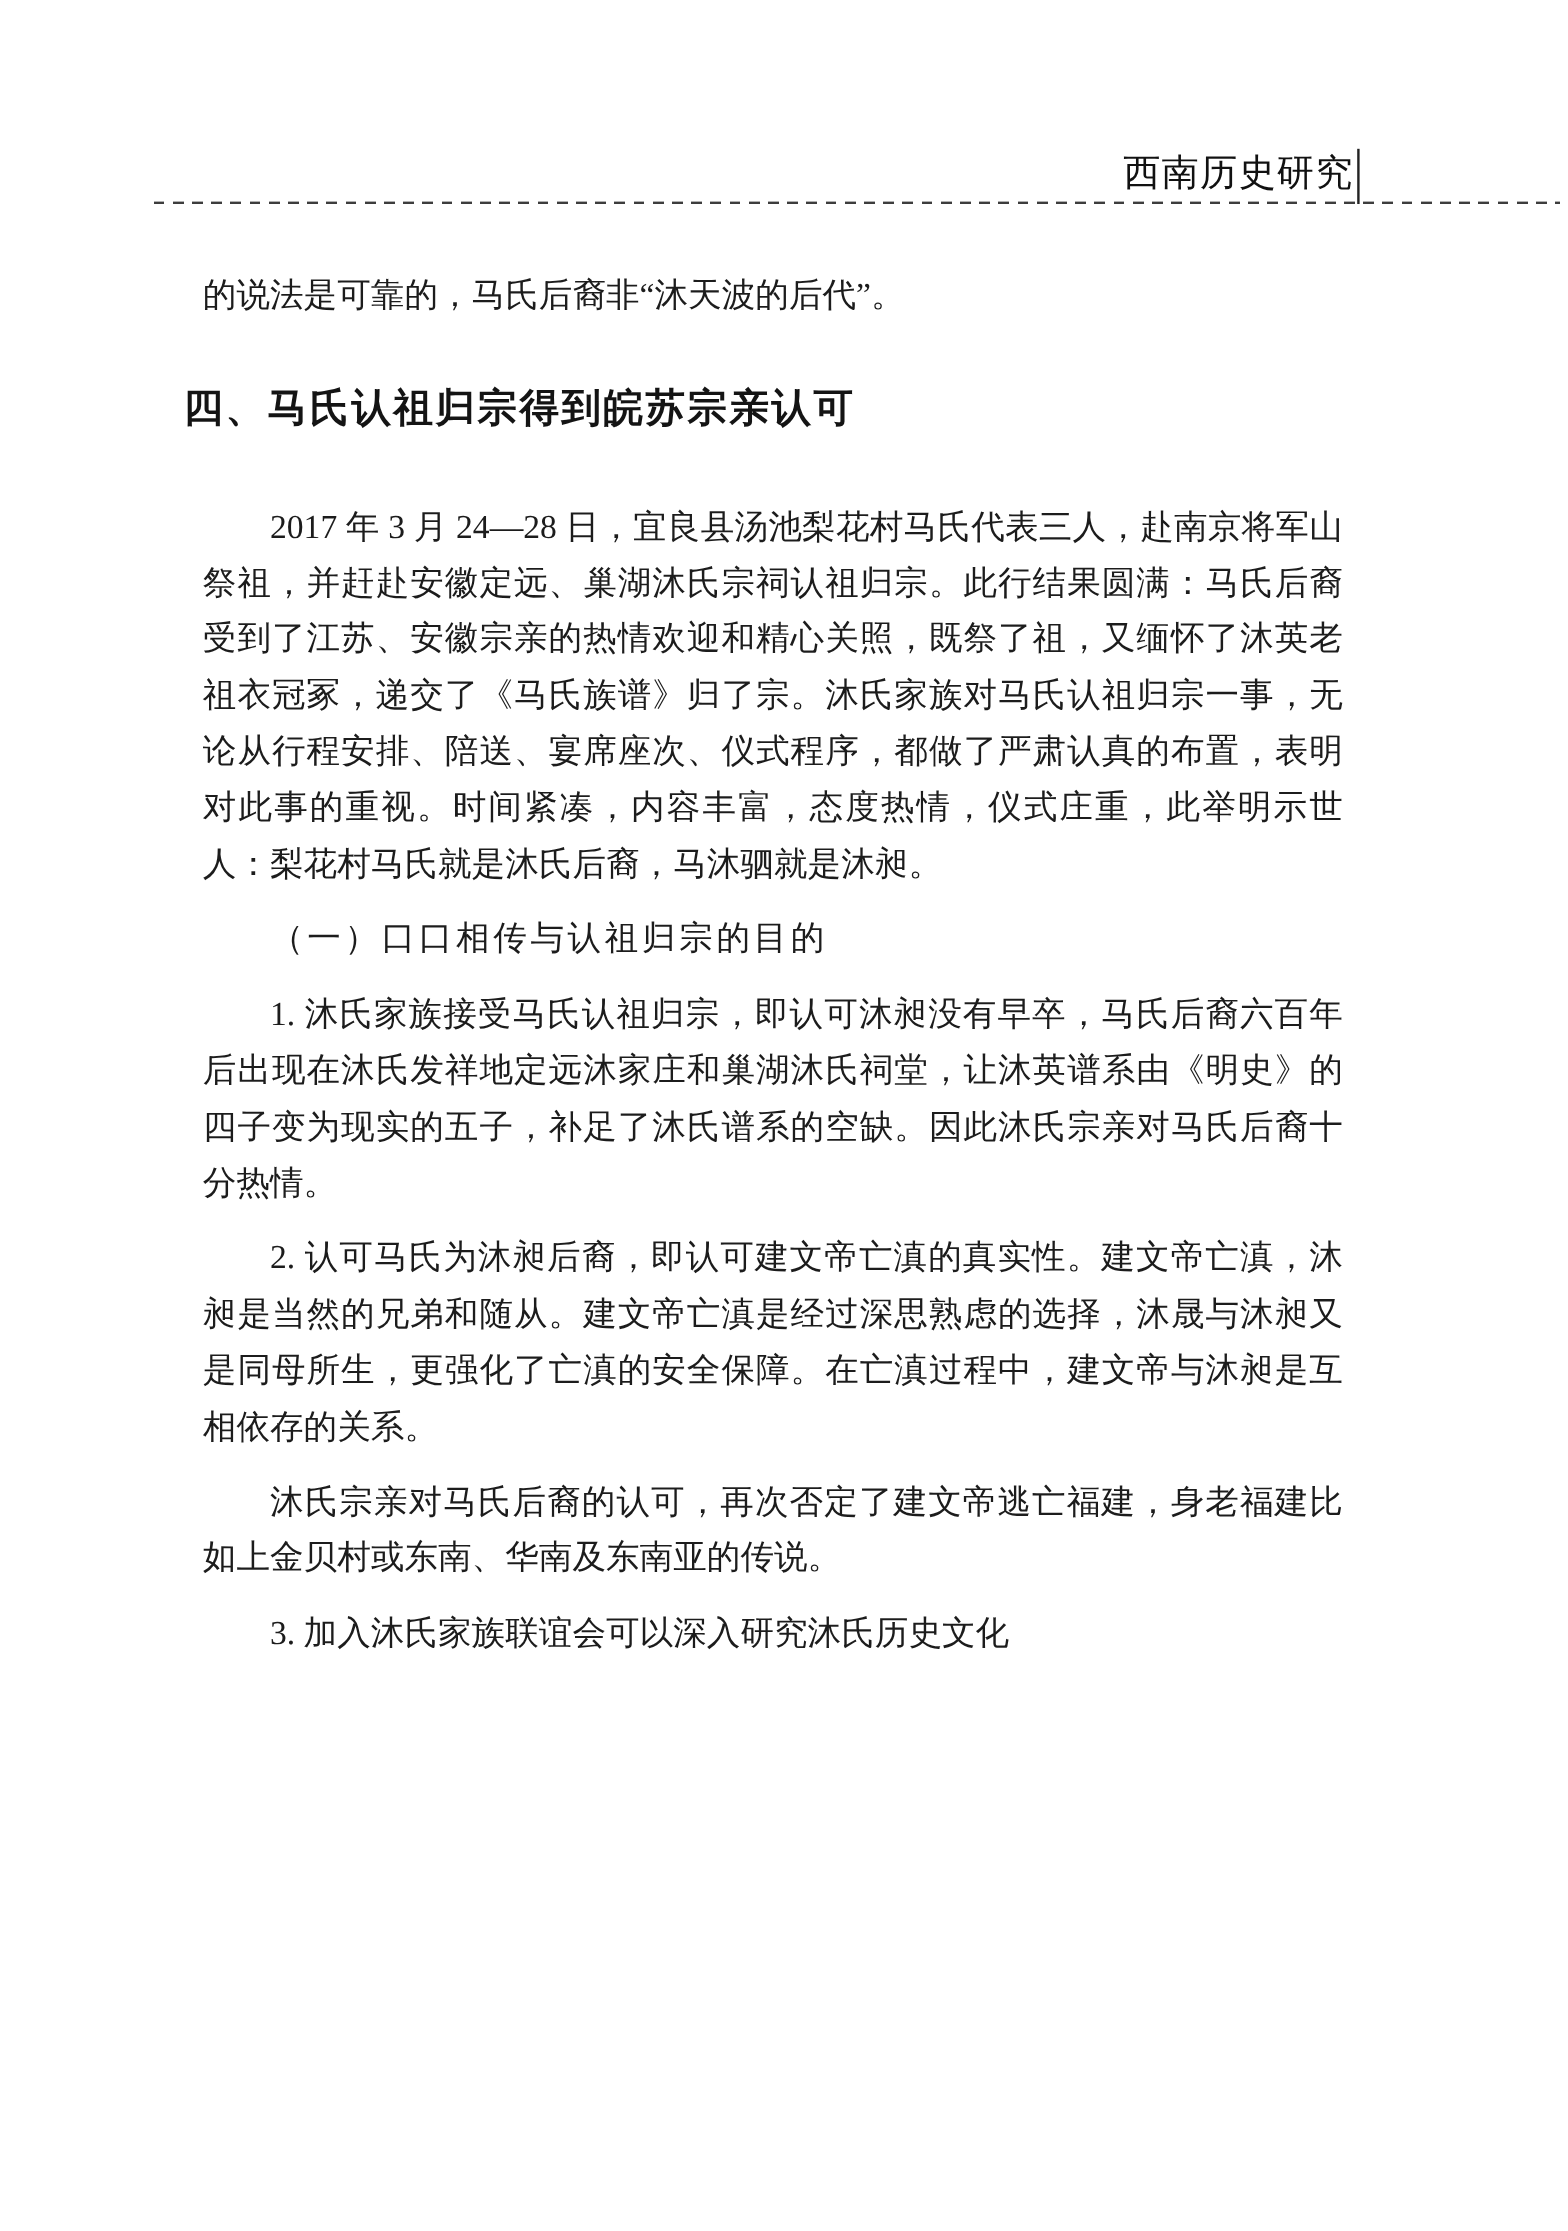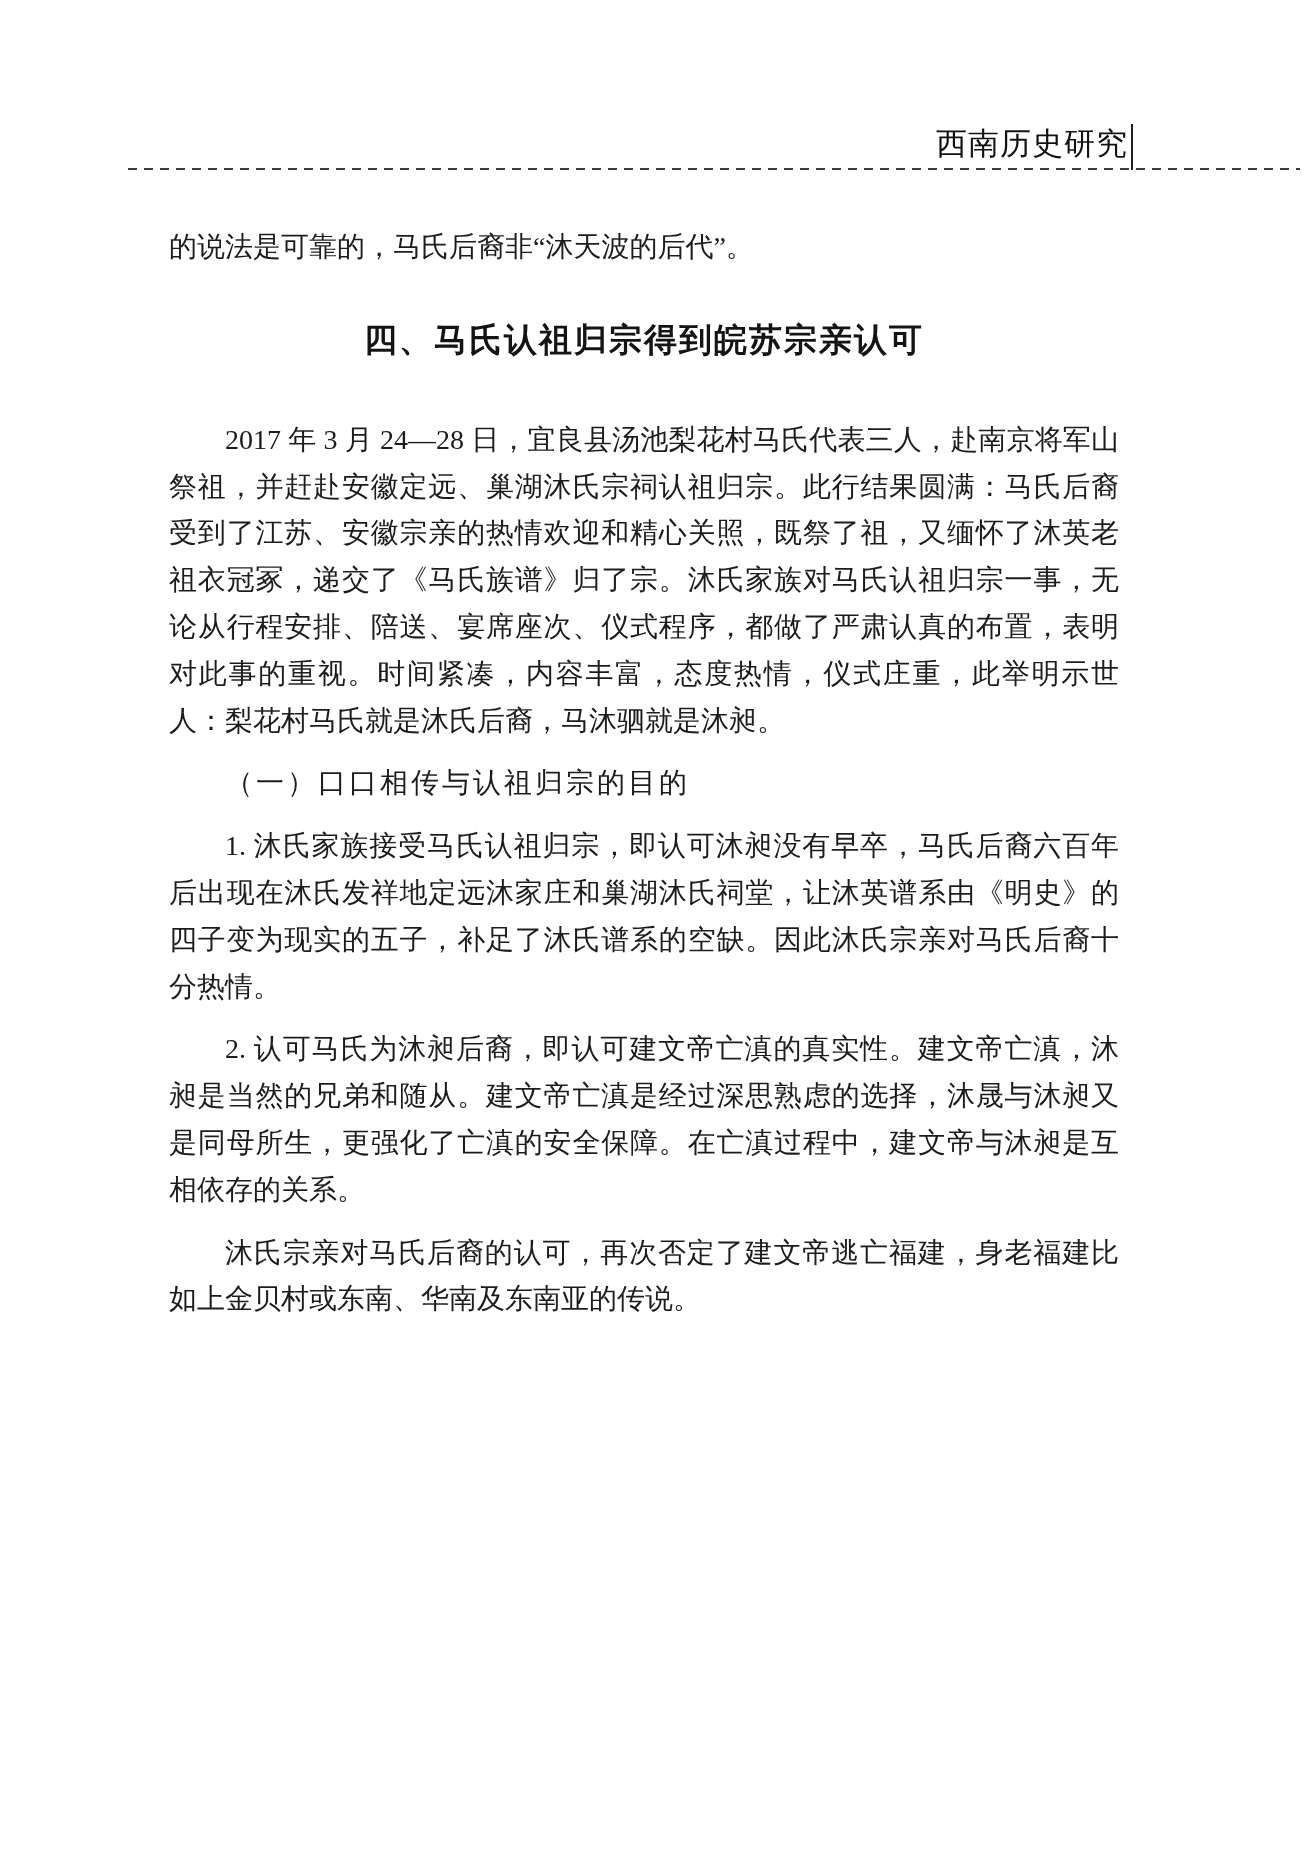--- a/index.html
+++ b/index.html
@@ -56,21 +56,20 @@
     margin: 16px;
     text-align: justify;
     text-indent: 2em;
   }
   p.continued {
     text-indent: 0;
     margin-top: 224px;
   }
   .section-heading {
     margin: 48px 0 56px 0;
-    text-align: center;
     font-family: "Liberation Sans", "DejaVu Sans", sans-serif;
     font-weight: 700;
     font-size: 33px;
     line-height: 42px;
     letter-spacing: 2px;
     color: #141414;
   }
   p.kai {
     letter-spacing: 3px;
   }
@@ -104,20 +103,21 @@
     <p>2017 年 3 月 24—28 日，宜良县汤池梨花村马氏代表三人，赴南京将军山祭祖，并赶赴安徽定远、巢湖沐氏宗祠认祖归宗。此行结果圆满：马氏后裔受到了江苏、安徽宗亲的热情欢迎和精心关照，既祭了祖，又缅怀了沐英老祖衣冠冢，递交了《马氏族谱》归了宗。沐氏家族对马氏认祖归宗一事，无论从行程安排、陪送、宴席座次、仪式程序，都做了严肃认真的布置，表明对此事的重视。时间紧凑，内容丰富，态度热情，仪式庄重，此举明示世人：梨花村马氏就是沐氏后裔，马沐驷就是沐昶。</p>
 
     <p class="kai">（一）口口相传与认祖归宗的目的</p>
 
     <p>1. 沐氏家族接受马氏认祖归宗，即认可沐昶没有早卒，马氏后裔六百年后出现在沐氏发祥地定远沐家庄和巢湖沐氏祠堂，让沐英谱系由《明史》的四子变为现实的五子，补足了沐氏谱系的空缺。因此沐氏宗亲对马氏后裔十分热情。</p>
 
     <p>2. 认可马氏为沐昶后裔，即认可建文帝亡滇的真实性。建文帝亡滇，沐昶是当然的兄弟和随从。建文帝亡滇是经过深思熟虑的选择，沐晟与沐昶又是同母所生，更强化了亡滇的安全保障。在亡滇过程中，建文帝与沐昶是互相依存的关系。</p>
 
     <p>沐氏宗亲对马氏后裔的认可，再次否定了建文帝逃亡福建，身老福建比如上金贝村或东南、华南及东南亚的传说。</p>
 
+    <p>3. 加入沐氏家族联谊会可以深入研究沐氏历史文化</p>
 
 
 
 
   </div>
 
   <div class="page-number">· 253 ·</div>
 
 </div>
 

